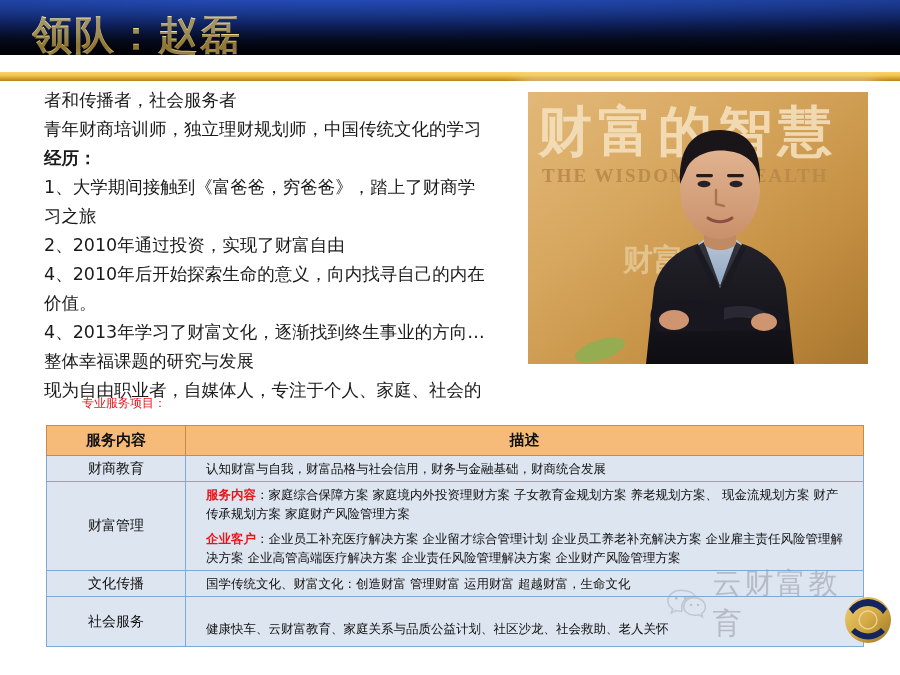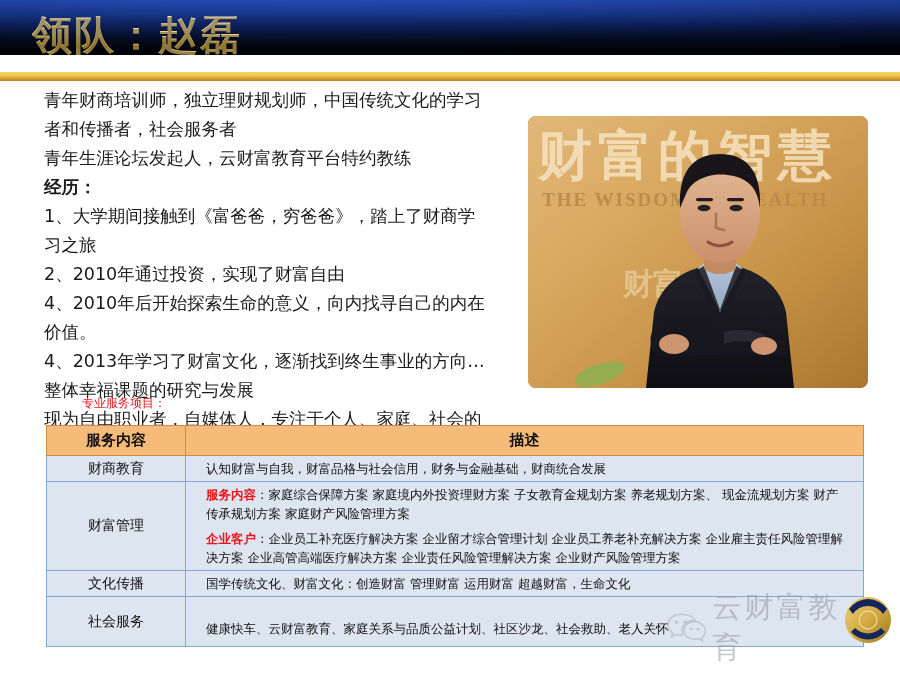--- a/index.html
+++ b/index.html
@@ -40,22 +40,22 @@
   }
   .bio p{margin:0;}
   .bio .bold{font-weight:bold;}
   .section-label{
     position:absolute;left:44px;top:391px;
     font-size:12px;color:#e8161a;line-height:24px;margin-left:38px;
   }
 
   
   .photo{
-    position:absolute;left:528px;top:116px;width:340px;height:272px;
-    border-radius:8px;overflow:hidden;
+    position:absolute;left:528px;top:92px;width:340px;height:272px;
+    border-radius:0;overflow:hidden;
     box-shadow:0 0 9px 5px rgba(255,255,255,.92), 0 0 16px 9px rgba(255,255,255,.7);
     background:#c9923f;
   }
   .photo svg{display:block;width:100%;height:100%;}
 
   
   .svc-table{
     position:absolute;left:46px;top:425px;width:818px;
     border-collapse:collapse;table-layout:fixed;
     font-size:12.5px;color:#111;border-radius:29px;
@@ -71,21 +71,21 @@
   }
   .col-name{width:130px;text-align:center;font-size:14px;}
   .col-desc{text-align:left;line-height:19px;font-size:12.5px;}
   .sub{margin:0;}
   .tag{color:#e8161a;font-weight:bold;}
   .r-wealth-top td{border-bottom:none;}
   .r-wealth-bot td{border-top:none;}
 
   
   .watermark{
-    position:absolute;left:665px;top:600px;width:205px;height:56px;
+    position:absolute;left:665px;top:576px;width:205px;height:56px;
     display:flex;align-items:center;gap:6px;pointer-events:none;
   }
   .wm-text{
     font-size:29px;color:rgba(150,155,165,.55);letter-spacing:3px;font-weight:normal;
   }
   .wm-icon{opacity:.5;}
   .seal{
     position:absolute;left:845px;top:592px;width:46px;height:56px;
   }
 </style>
@@ -93,23 +93,22 @@
 <body>
 
 <div class="slide">
 
   <div class="banner">
     <div class="banner-title">领队：赵磊</div>
   </div>
   <div class="gold-bar"></div>
 
   <div class="bio">
+    <p>者和传播者，社会服务者</p>
     <p>青年财商培训师，独立理财规划师，中国传统文化的学习</p>
-    <p>者和传播者，社会服务者</p>
-    <p>青年生涯论坛发起人，云财富教育平台特约教练</p>
     <p class="bold">经历：</p>
     <p>1、大学期间接触到《富爸爸，穷爸爸》，踏上了财商学</p>
     <p>习之旅</p>
     <p>2、2010年通过投资，实现了财富自由</p>
     <p>4、2010年后开始探索生命的意义，向内找寻自己的内在</p>
     <p>价值。</p>
     <p>4、2013年学习了财富文化，逐渐找到终生事业的方向…</p>
     <p>整体幸福课题的研究与发展</p>
     <p>现为自由职业者，自媒体人，专注于个人、家庭、社会的</p>
   </div>

